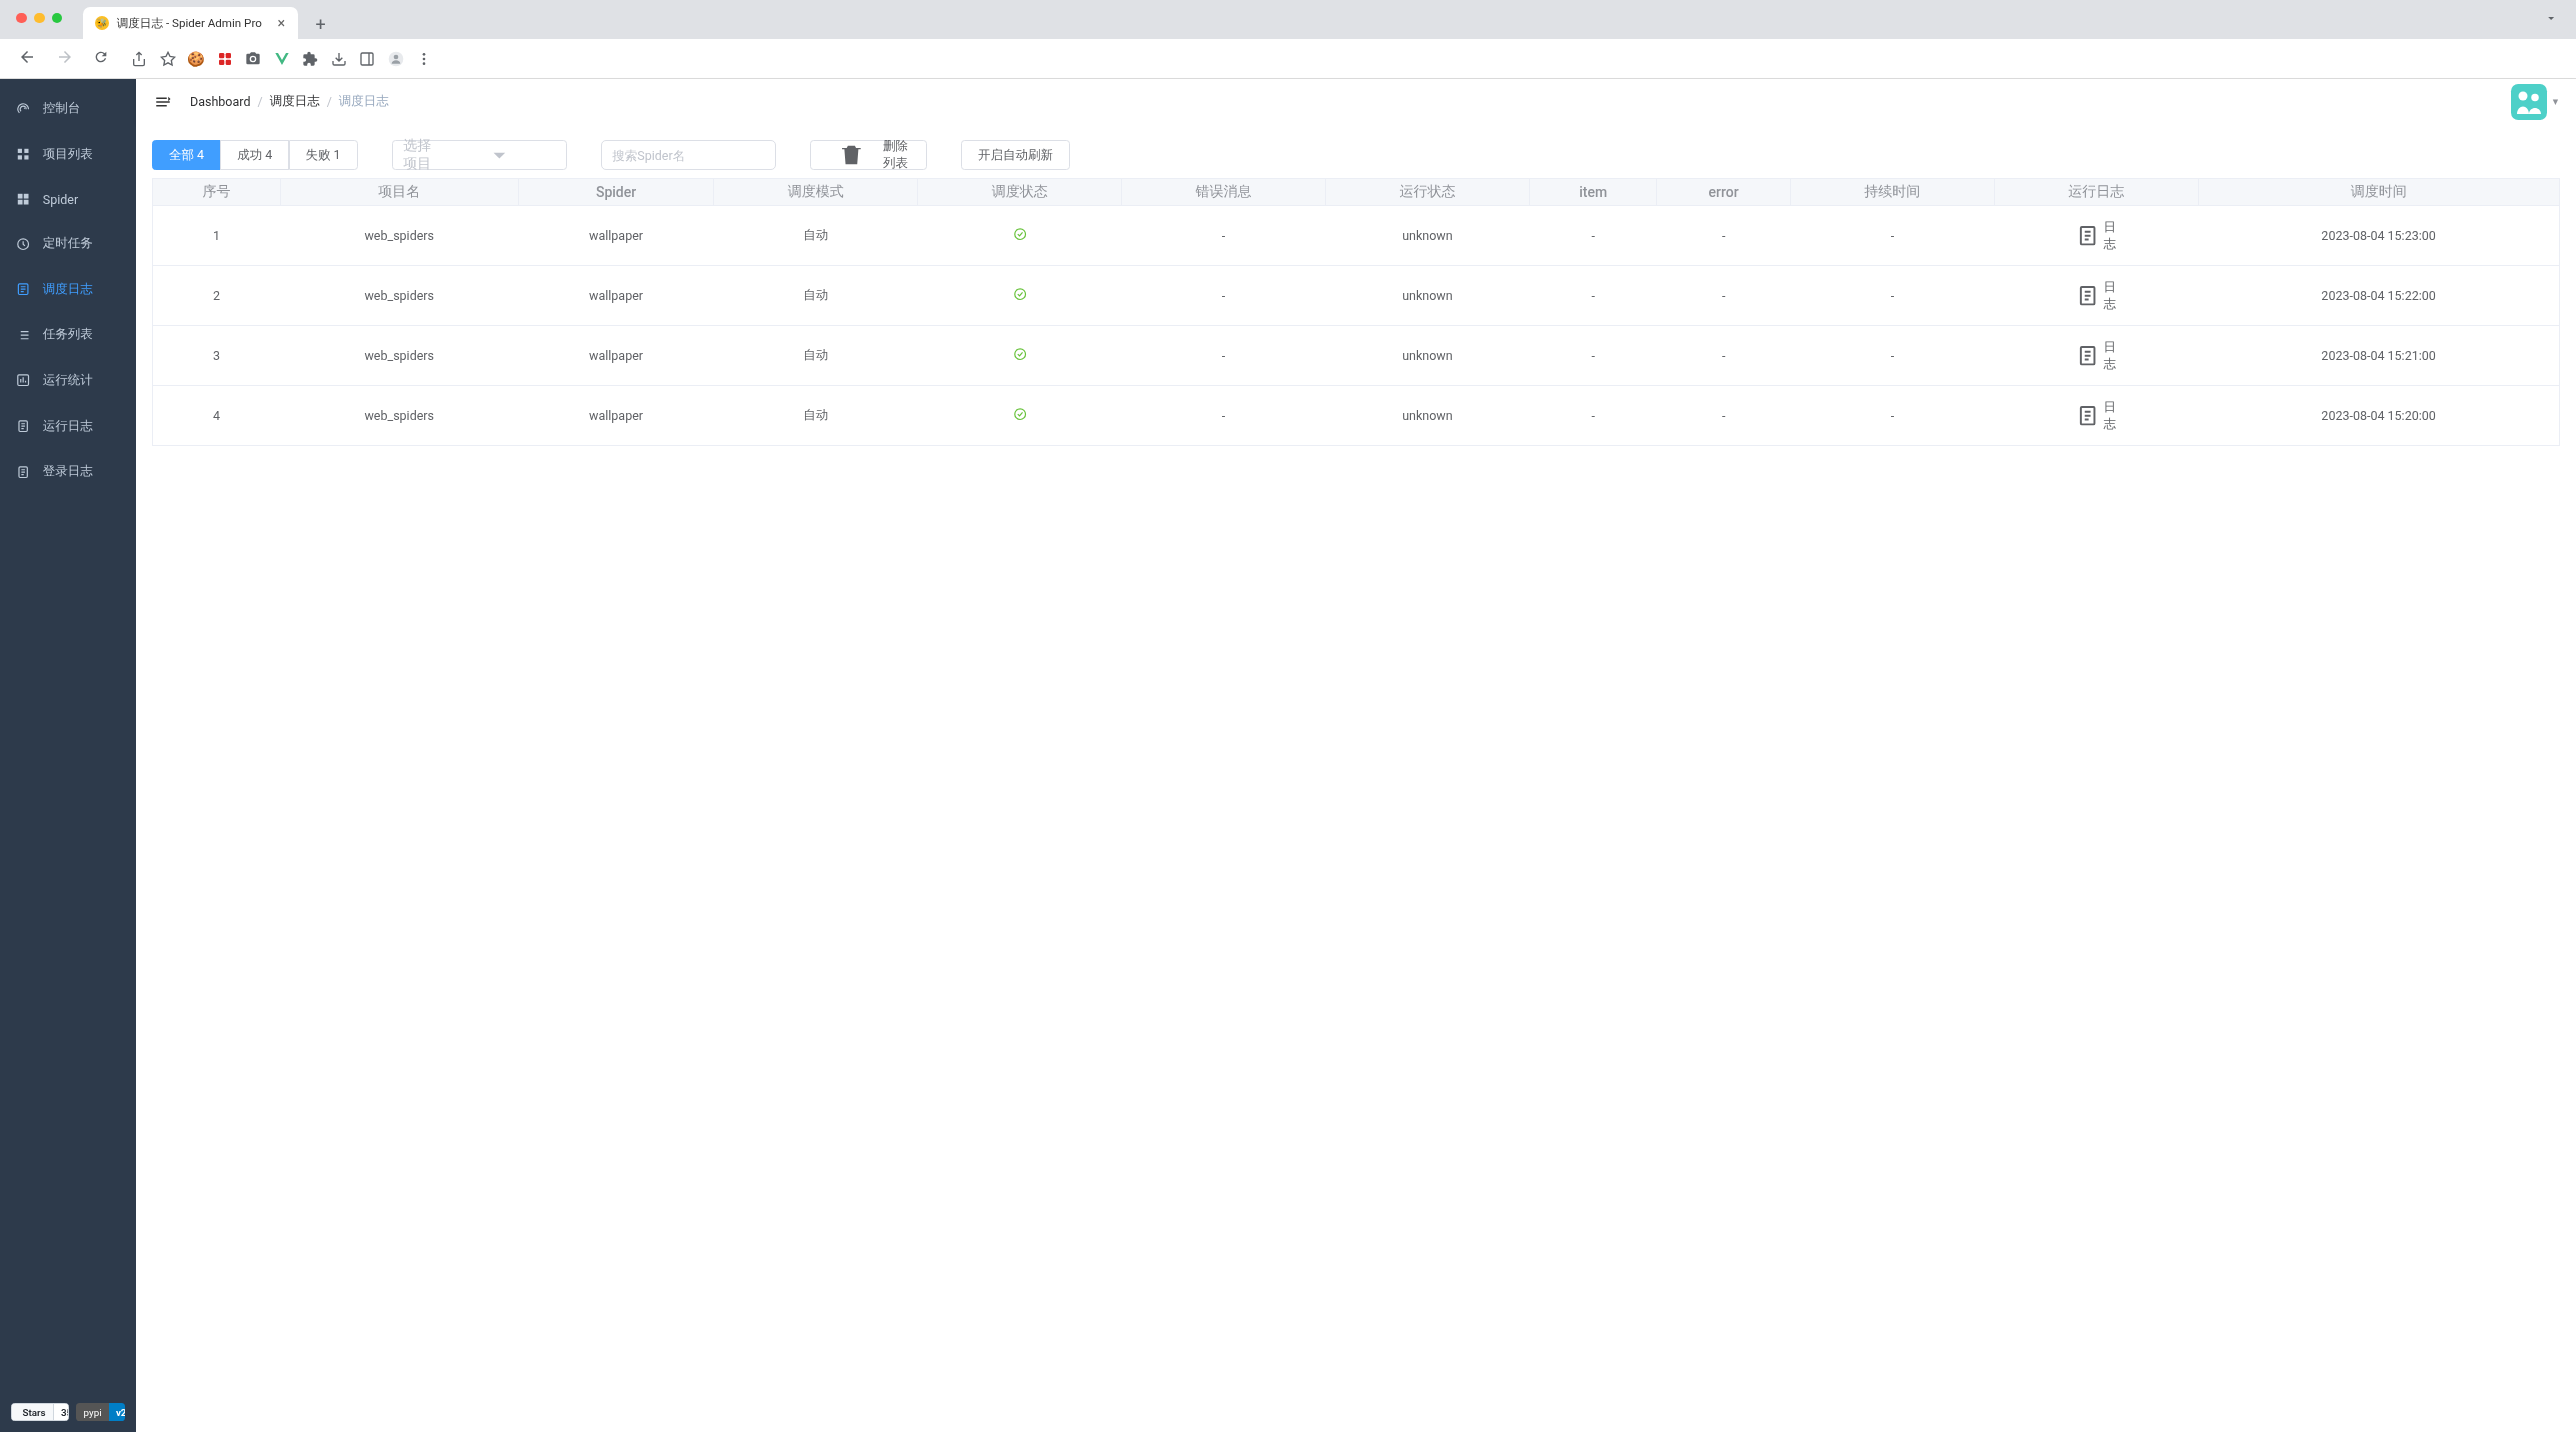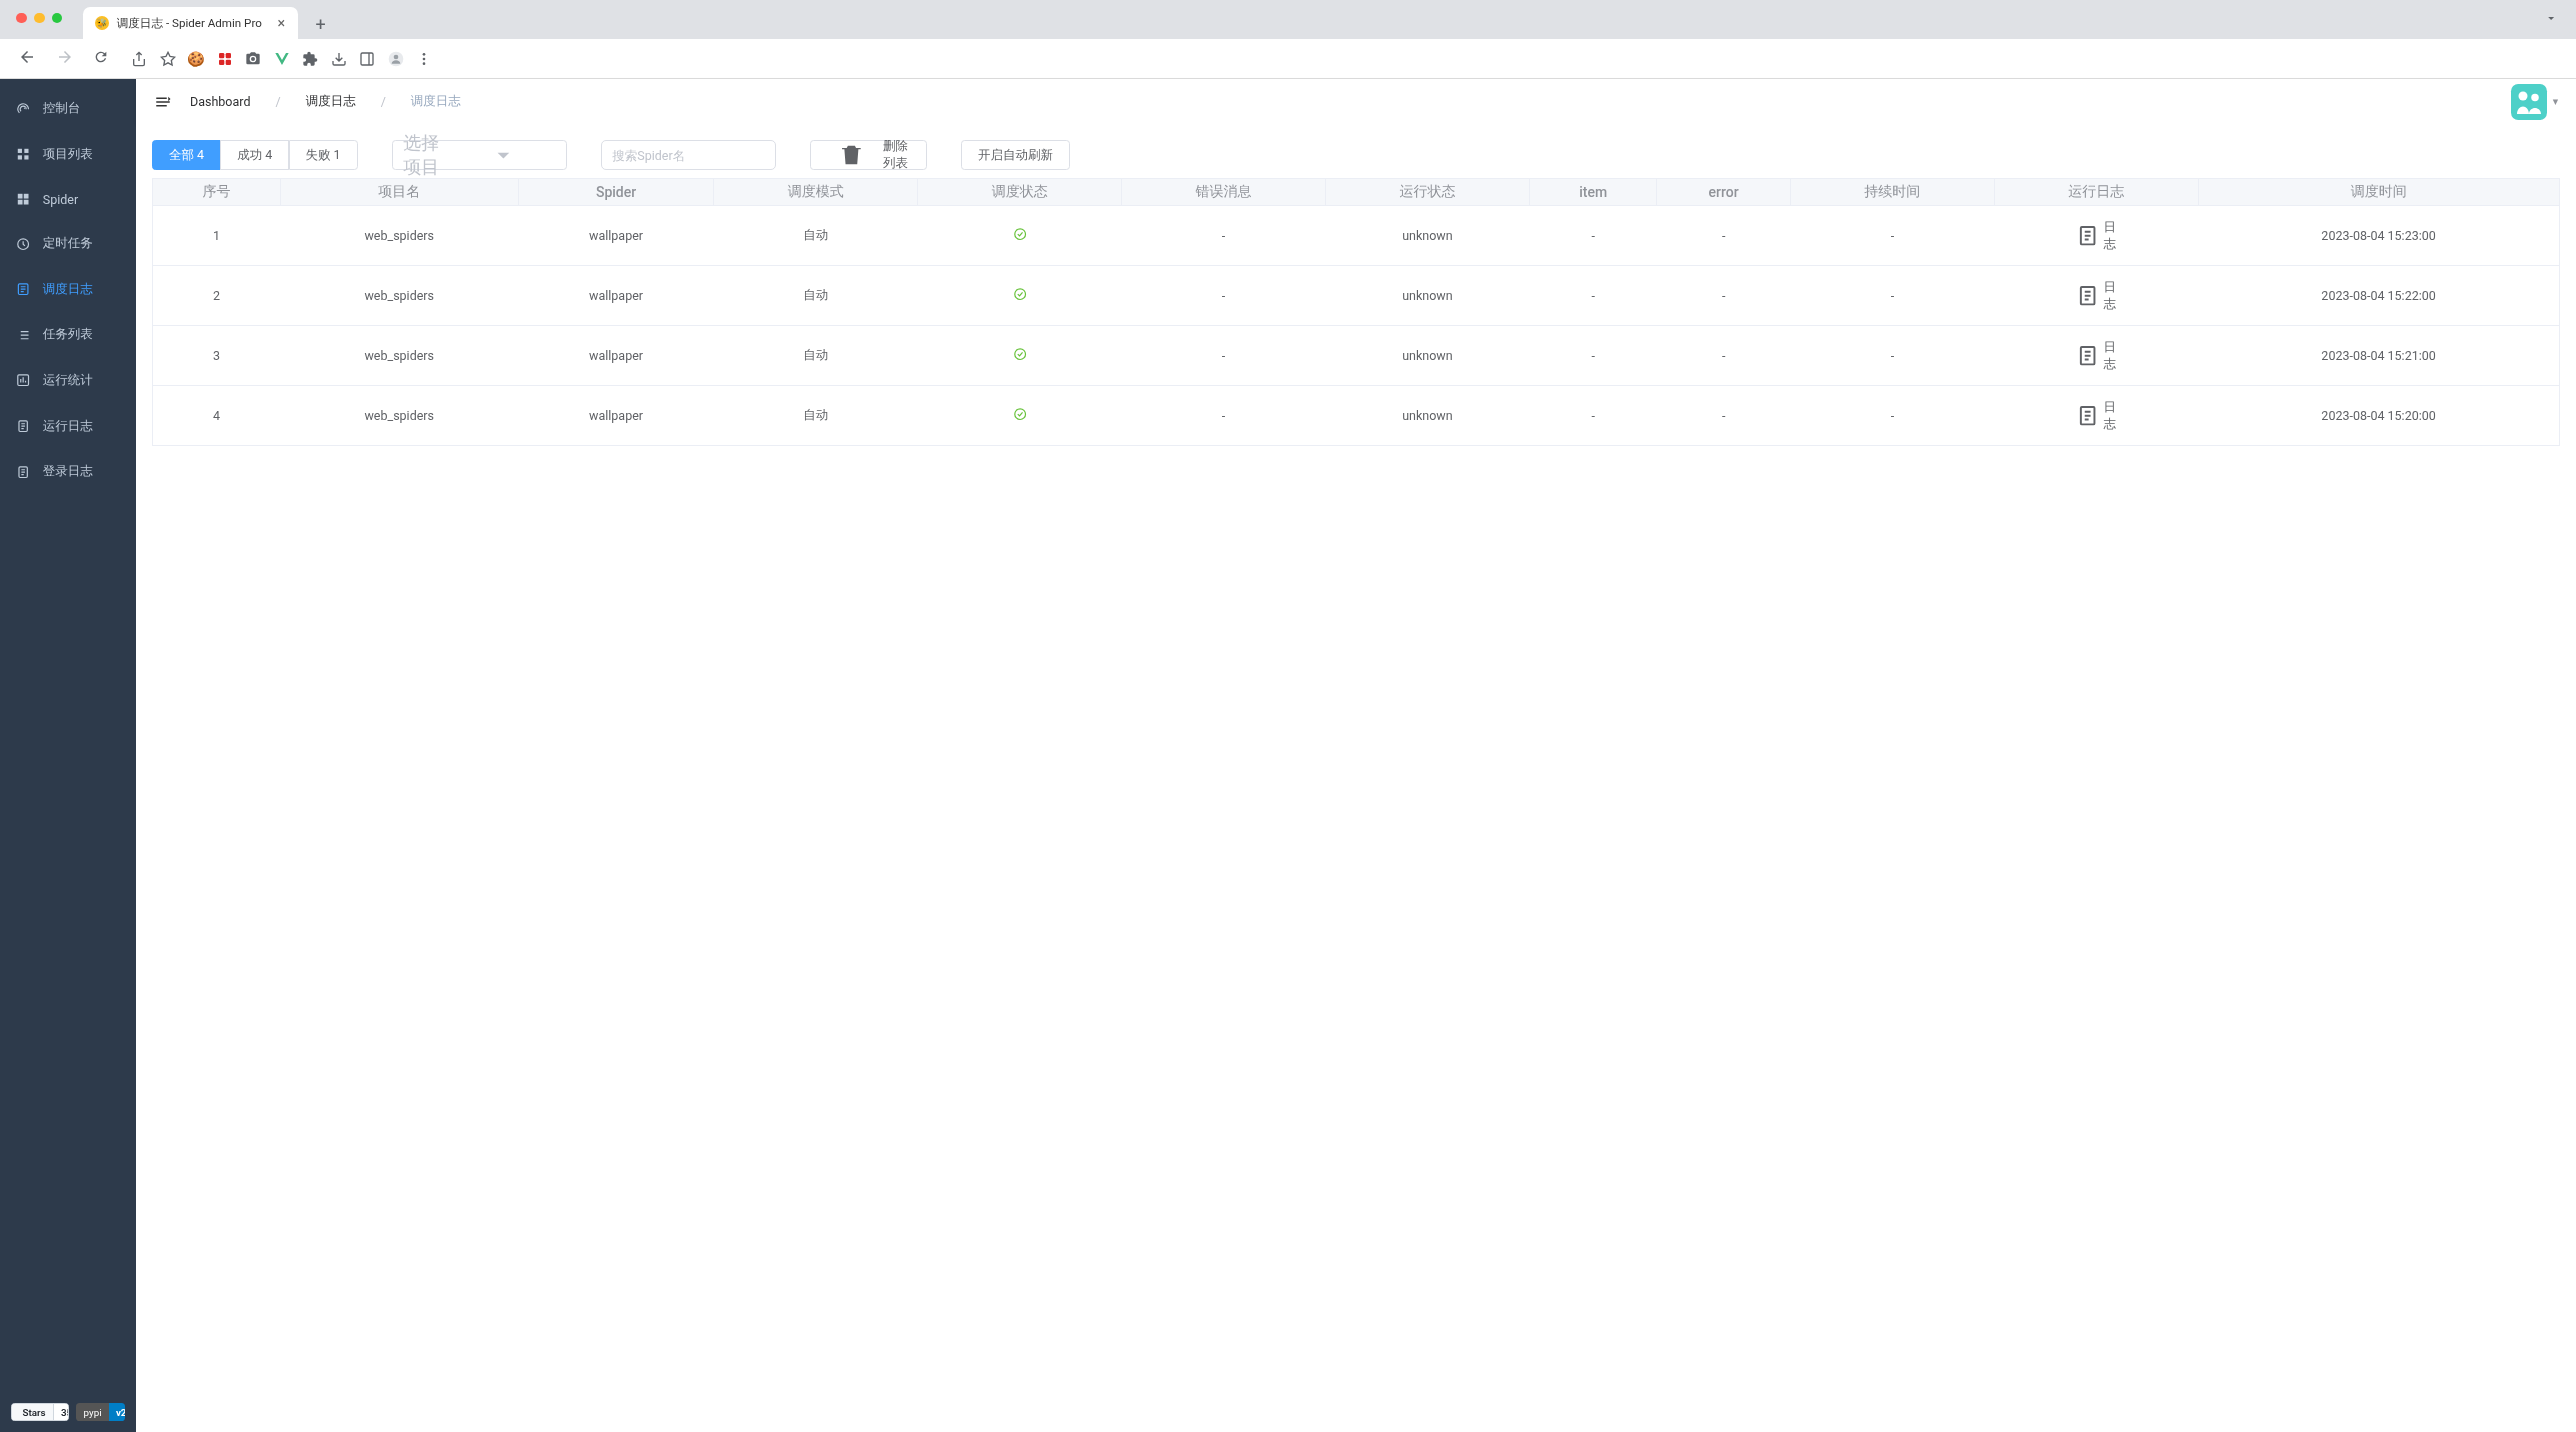--- a/index.html
+++ b/index.html
@@ -39,38 +39,38 @@
     .gh-badge { display: inline-flex; height: 18px; font-size: 9.8px; border-radius: 3.6px; overflow: hidden; border: 0.9px solid #d0d7de; background: #fff; }
     .gh-badge-left { background: #f6f8fa; color: #24292f; padding: 1.8px 7.2px; display: flex; align-items: center; gap: 3.6px; font-weight: 600; }
     .gh-badge-right { background: #fff; color: #24292f; padding: 1.8px 7.2px; border-left: 0.9px solid #d0d7de; display: flex; align-items: center; font-weight: 600; }
     .pypi-badge { display: inline-flex; height: 18px; font-size: 9.8px; border-radius: 3.6px; overflow: hidden; }
     .pypi-left { background: #555; color: #fff; padding: 1.8px 7.2px; display: flex; align-items: center; }
     .pypi-right { background: #007ec6; color: #fff; padding: 1.8px 7.2px; display: flex; align-items: center; font-weight: bold; }
     
     .main { flex: 1; background: #f0f2f5; display: flex; flex-direction: column; }
     .header { height: 45px; background: #fff; display: flex; align-items: center; padding: 0 18px; box-shadow: 0 0.9px 3.6px rgba(0,21,41,.08); }
     .hamburger { width: 18px; height: 18px; cursor: pointer; color: #333; margin-right: 18px; }
-    .breadcrumb { display: flex; align-items: center; gap: 25px; font-size: 12.5px; }
+    .breadcrumb { display: flex; align-items: center; gap: 7px; font-size: 12.5px; }
     .breadcrumb-item { color: #303133; }
     .breadcrumb-item.current { color: #97a8be; }
     .breadcrumb-sep { color: #c0c4cc; }
     .avatar-box { margin-left: auto; display: flex; align-items: center; gap: 5.4px; cursor: pointer; }
     .avatar { width: 36px; height: 36px; border-radius: 7.2px; background: #4dd0c8; display: flex; align-items: center; justify-content: center; }
     .avatar-caret { color: #909399; font-size: 10.7px; }
     
     .content { padding: 16px; background: #fff; margin: 0; flex: 1; }
     .toolbar { display: flex; gap: 34px; align-items: center; margin-bottom: 8px; }
     .btn-group { display: inline-flex; }
     .btn { height: 30px; padding: 0 16px; font-size: 12.5px; border: 0.9px solid #dcdfe6; background: #fff; color: #606266; cursor: pointer; display: inline-flex; align-items: center; justify-content: center; }
     .btn-group .btn:first-child { border-radius: 3.6px 0 0 3.6px; }
     .btn-group .btn:last-child { border-radius: 0 3.6px 3.6px 0; }
     .btn-group .btn:not(:first-child) { margin-left: -0.9px; }
     .btn.primary { background: #409eff; color: #fff; border-color: #409eff; }
     .btn.standalone { border-radius: 3.6px; }
-    .select { width: 175px; height: 30px; border: 0.9px solid #dcdfe6; border-radius: 3.6px; padding: 0 10.7px; display: flex; align-items: center; justify-content: space-between; color: #c0c4cc; font-size: 18px; cursor: pointer; }
+    .select { width: 175px; height: 30px; border: 0.9px solid #dcdfe6; border-radius: 3.6px; padding: 0 10.7px; display: flex; align-items: center; justify-content: space-between; color: #c0c4cc; font-size: 14px; cursor: pointer; }
     .input { width: 175px; height: 30px; border: 0.9px solid #dcdfe6; border-radius: 5px; padding: 0 10.7px; font-size: 12.5px; color: #606266; }
     .input::placeholder { color: #c0c4cc; }
     
     .table { width: 100%; border: 0.9px solid #ebeef5; border-collapse: collapse; }
     .table th { background: #f5f7fa; color: #909399; font-weight: 500; padding: 4px 9px; text-align: center; font-size: 14px; border-bottom: 0.9px solid #ebeef5; border-right: 0.9px solid #ebeef5; }
     .table td { padding: 12.5px 9px; text-align: center; font-size: 12.5px; color: #606266; border-bottom: 0.9px solid #ebeef5; }
     .status-ok { color: #67c23a; display: inline-flex; }
     .log-link { color: #606266; cursor: pointer; display: inline-flex; align-items: center; gap: 3.6px; }
     
     svg { width: 100%; height: 100%; }

